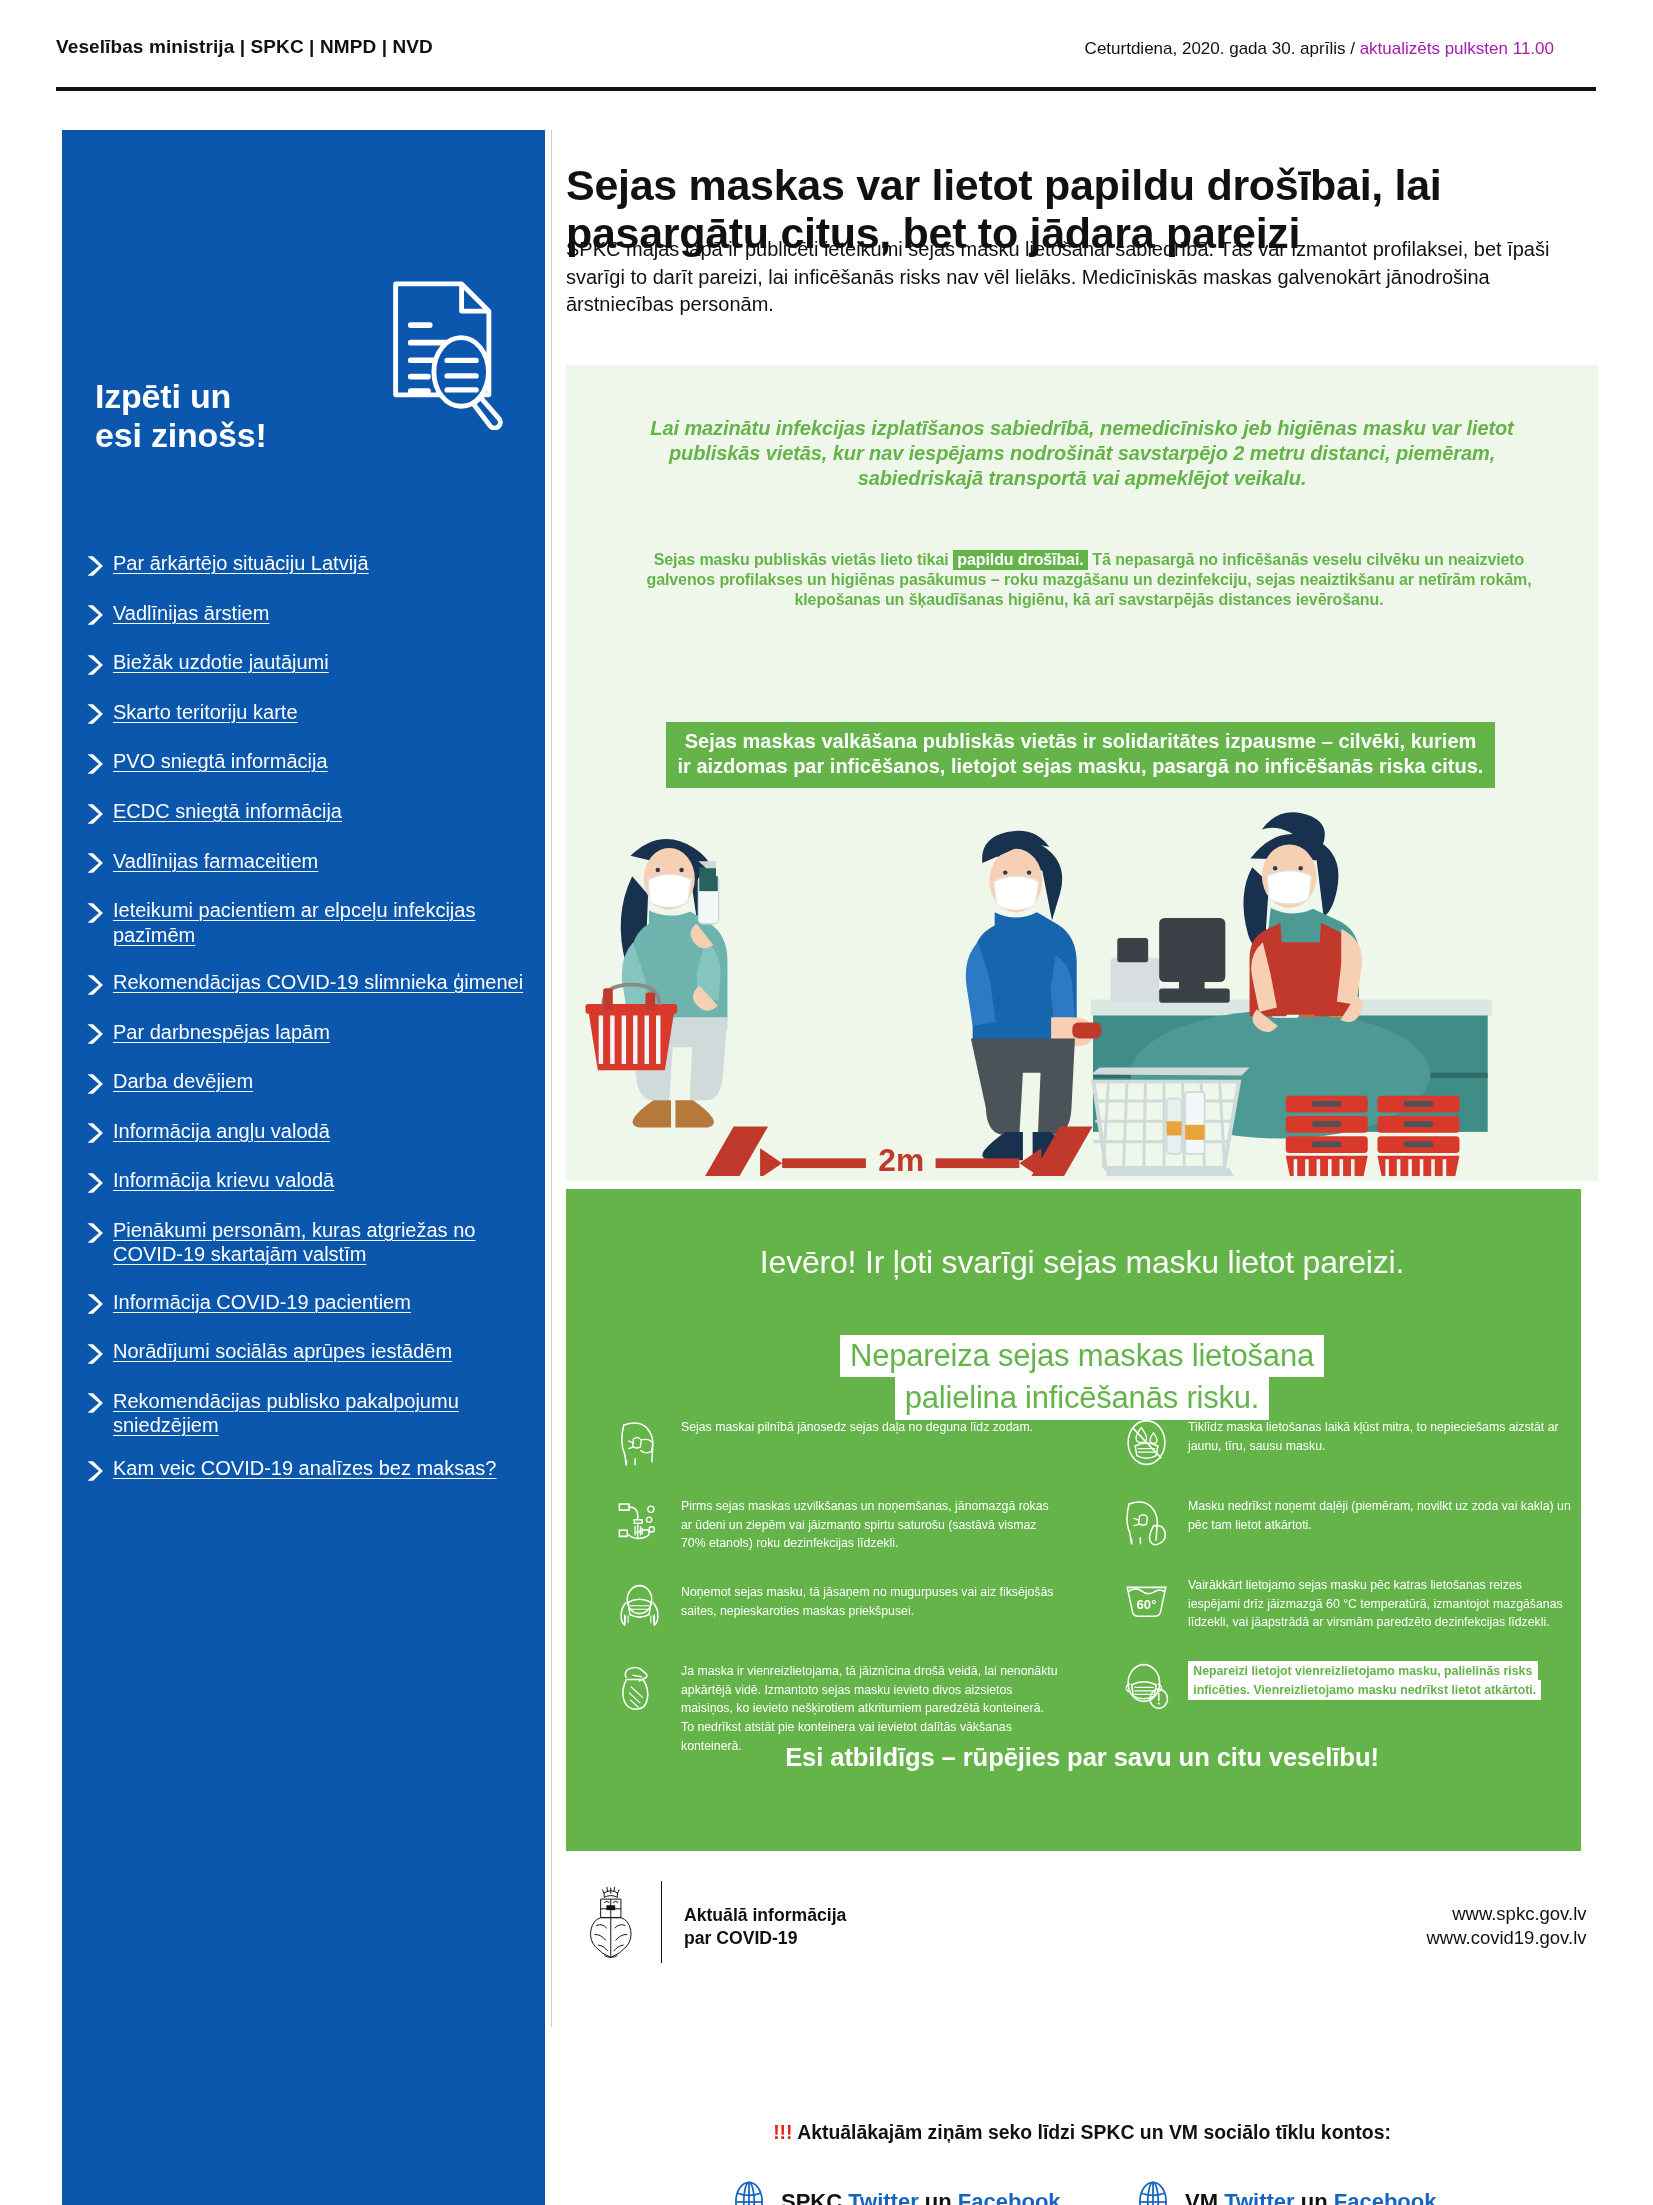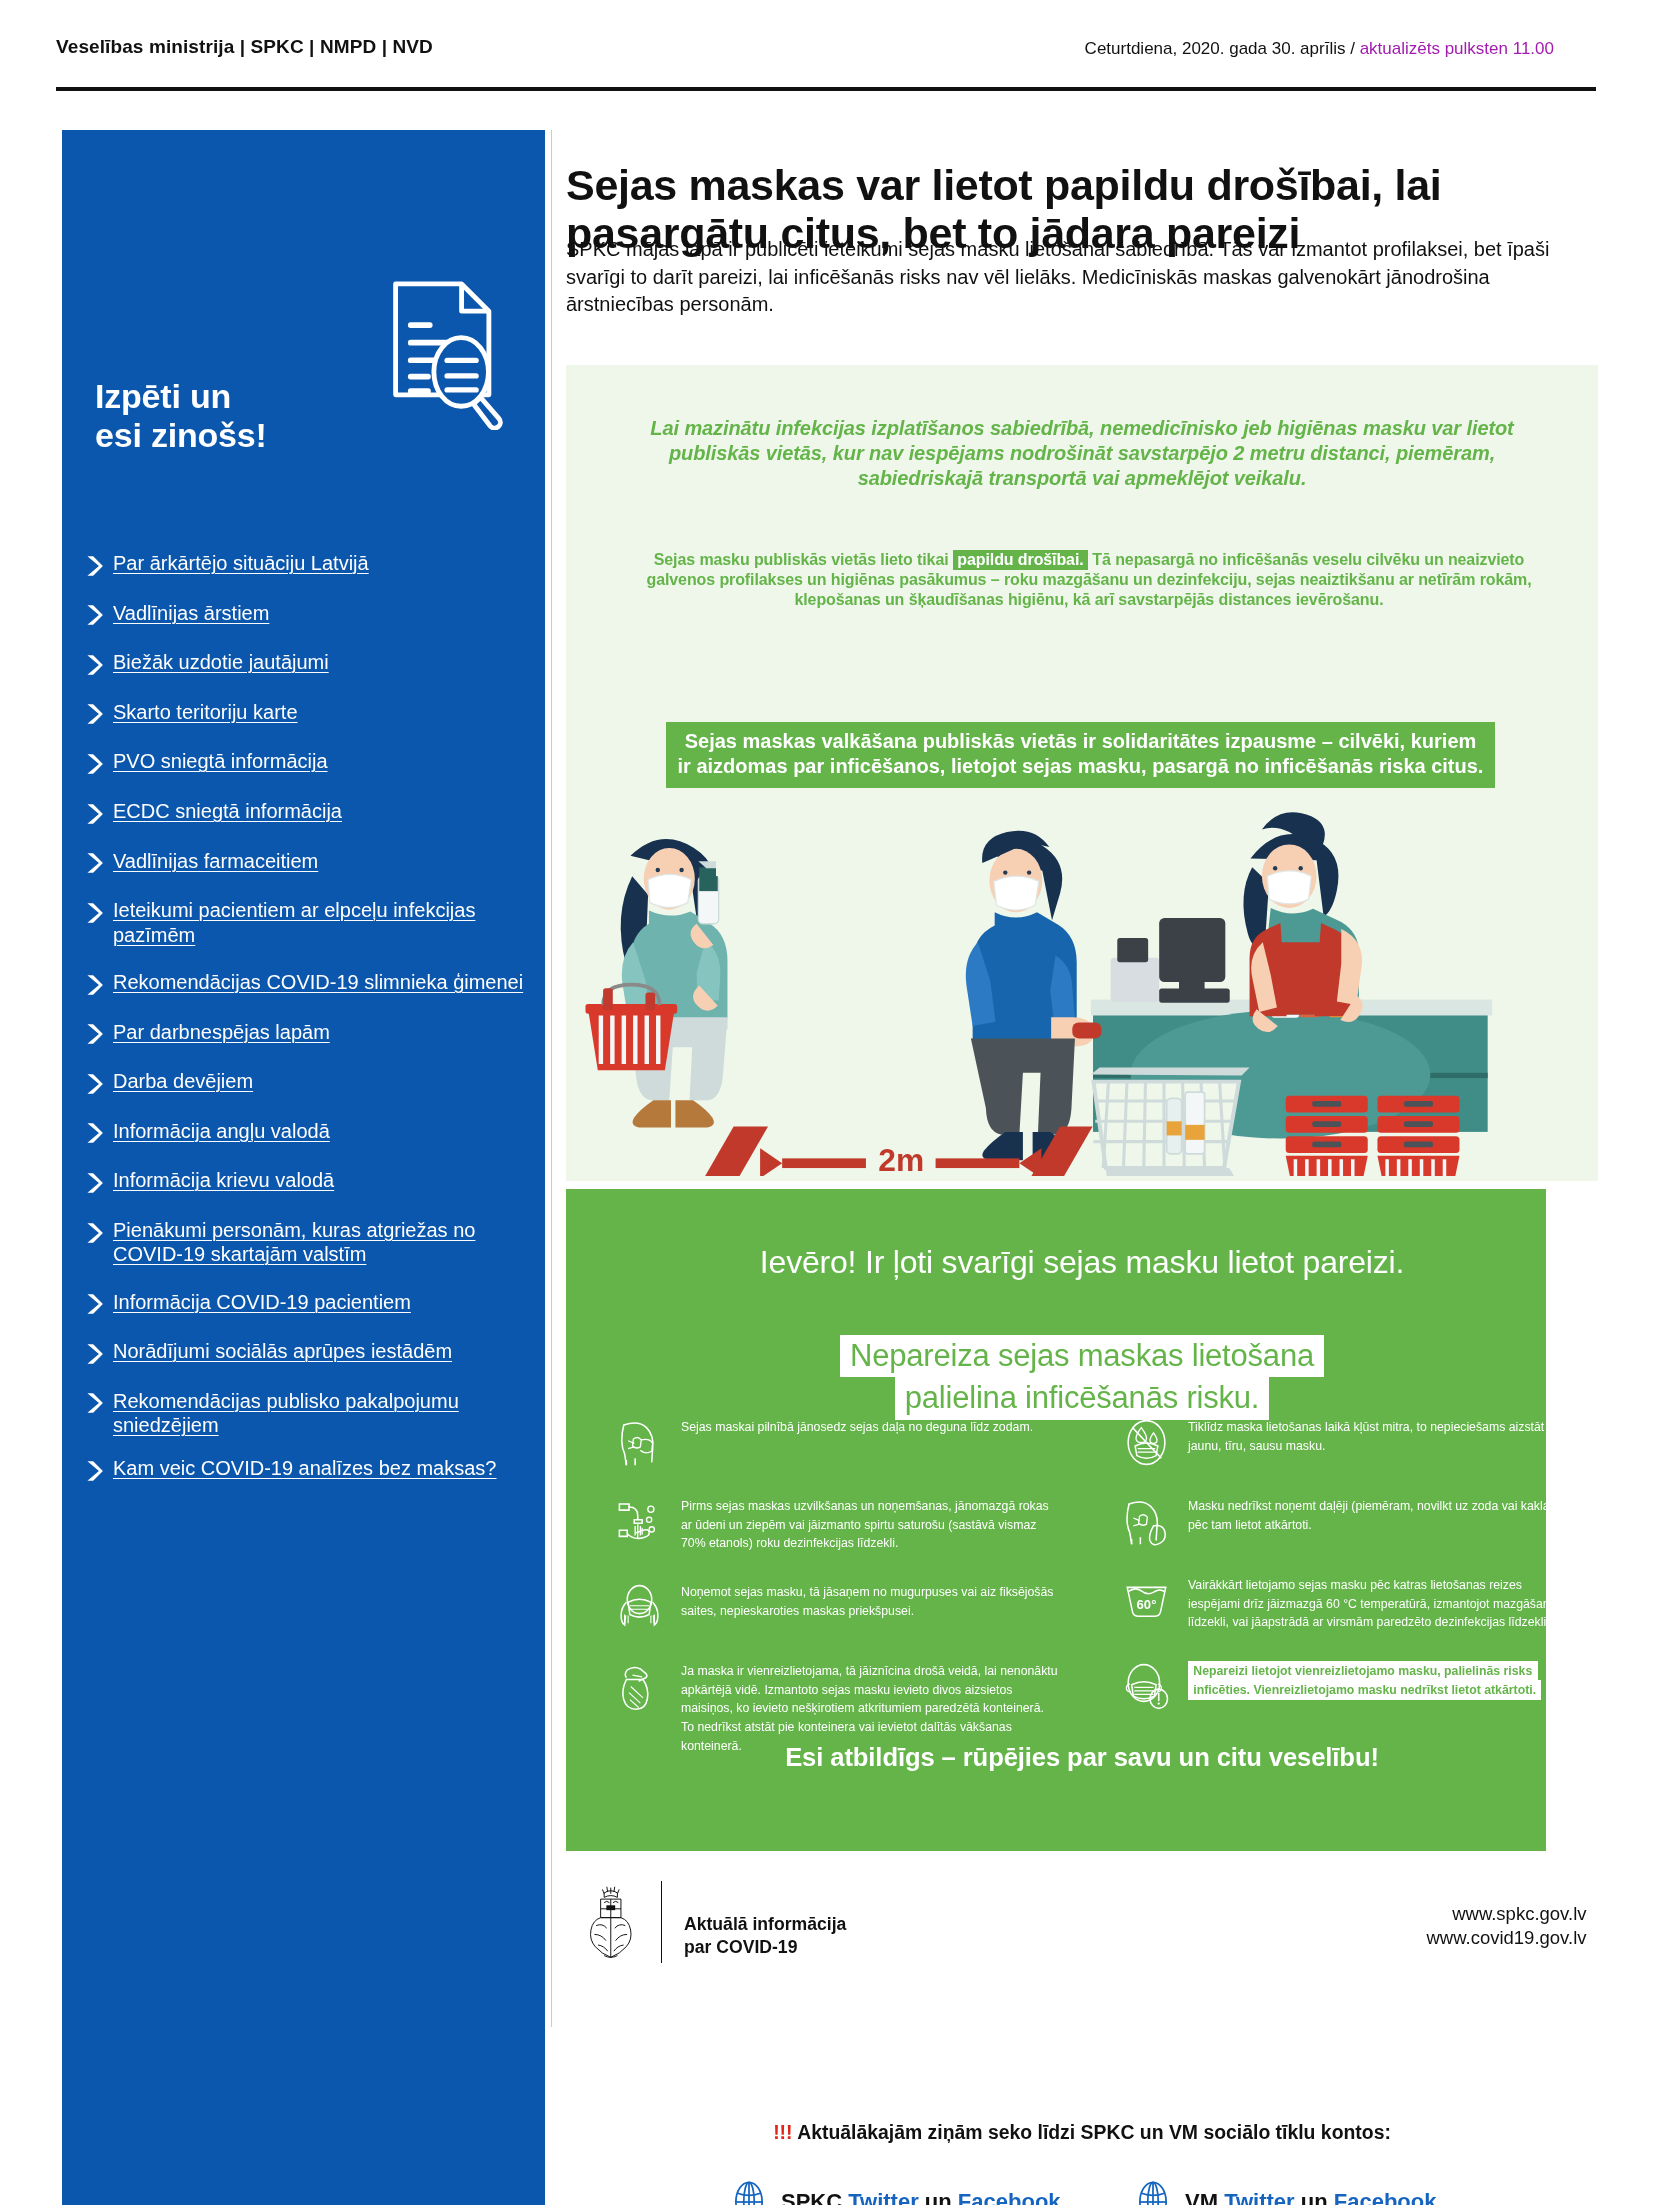--- a/index.html
+++ b/index.html
@@ -97,20 +97,21 @@
   }
 
   
   #illus { position:absolute; left:0px; top:445px; width:1032px; height:366px; }
 
   
   #panel-green {
     position:absolute; left:566px; top:1189px;
     width:980px; height:662px;
     background:#64b44a;
+    padding-left:35px;
   }
   #pg-h1 {
     position:absolute; left:53px; top:55px; width:926px;
     text-align:center; color:#ffffff; font-size:32px; line-height:1.14;
     letter-spacing:-0.2px;
   }
   #pg-h2wrap {
     position:absolute; left:53px; top:146px; width:926px; text-align:center;
   }
   .pg-h2line {
@@ -140,21 +141,21 @@
   #pg-foot {
     position:absolute; left:53px; top:554px; width:926px; text-align:center;
     color:#ffffff; font-size:25.6px; font-weight:bold; letter-spacing:-0.1px;
   }
 
   
   #contact { position:absolute; left:566px; top:1881px; width:1032px; height:88px; }
   #crest { position:absolute; left:15.4px; top:4.4px; width:60px; height:75px; }
   #crest-rule { position:absolute; left:95px; top:0px; width:1.3px; height:82px; background:#111; }
   #contact-txt {
-    position:absolute; left:118px; top:32px;
+    position:absolute; left:118px; top:23px;
     font-size:17.6px; line-height:1.28; font-weight:bold; color:#111;
   }
   #contact-urls {
     position:absolute; right:11.5px; top:21px; text-align:right;
     font-size:18.5px; line-height:1.3; font-weight:normal; color:#111;
   }
 
   
   #social-head {
     position:absolute; left:566px; top:2121px; width:1032px;

